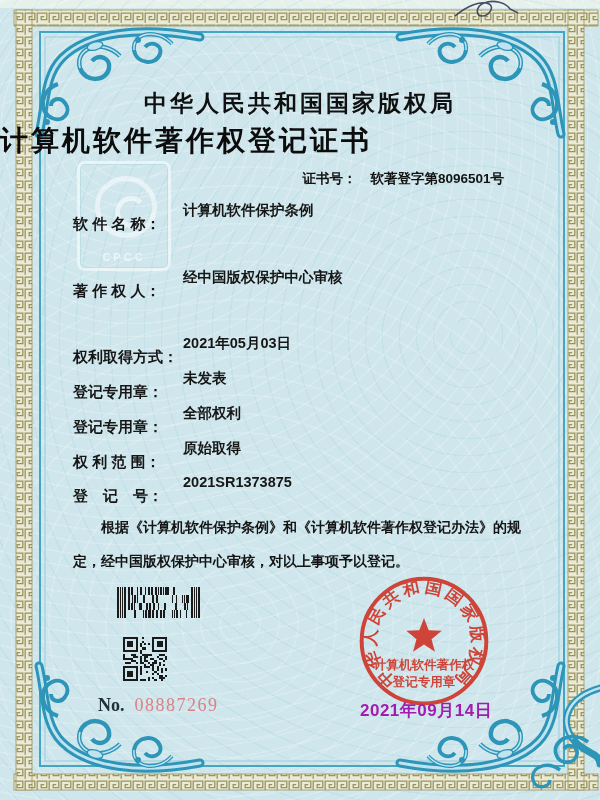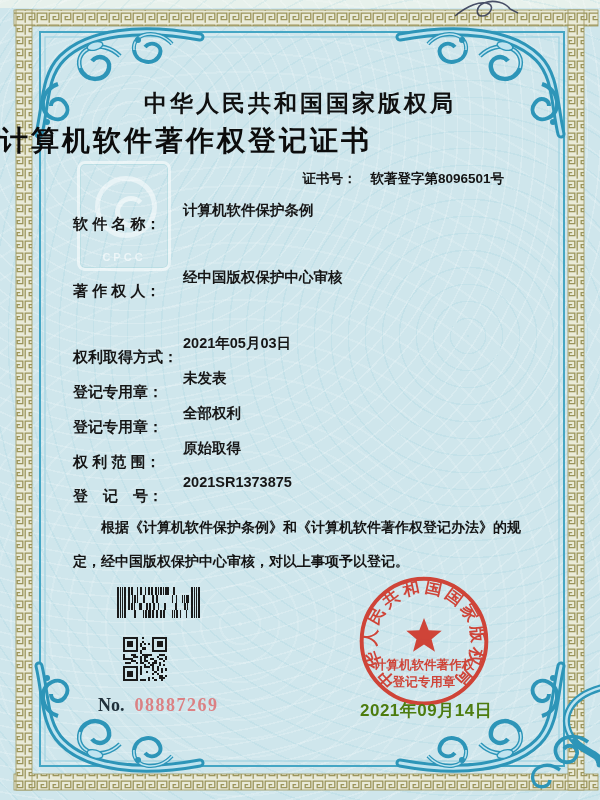--- a/index.html
+++ b/index.html
@@ -31,23 +31,23 @@
            border:5px solid rgba(255,255,255,.5);border-radius:50%;}
   .wm-c{position:absolute;left:15px;top:15px;width:22px;height:22px;border-radius:50%;
         border:5px solid rgba(255,255,255,.55);border-right-color:transparent;}
   .wm-text{position:absolute;bottom:5px;width:100%;text-align:center;
            color:rgba(255,255,255,.62);font-weight:700;font-size:11px;letter-spacing:3px;}
   .codes{position:absolute;z-index:4;}
   #barcode{left:117px;top:587px;}
   #qr{left:123px;top:637px;}
   .noline{left:98px;top:695px;font-family:"Liberation Serif",serif;font-size:18px;
           font-weight:700;color:#20303a;}
-  .noline .num{color:#db8184;margin-left:10px;letter-spacing:1.5px;font-weight:700;}
+  .noline .num{color:#db8184;margin-left:10px;letter-spacing:1.5px;font-weight:400;}
   .sealwrap{position:absolute;left:354px;top:571px;width:140px;height:140px;z-index:5;opacity:.93;}
-  .dateline{left:360px;top:699px;font-size:17px;font-weight:700;letter-spacing:.5px;color:#4d7c0f;z-index:6;}
+  .dateline{left:360px;top:699px;font-size:17px;font-weight:700;letter-spacing:.5px;color:#a21caf;z-index:6;}
 </style>
 </head>
 <body>
 
 <div class="page">
   <div class="photo-edge"></div>
   <div class="guilloche"></div>
 
   <svg class="decor" width="600" height="800" viewBox="0 0 600 800">
     <defs>

